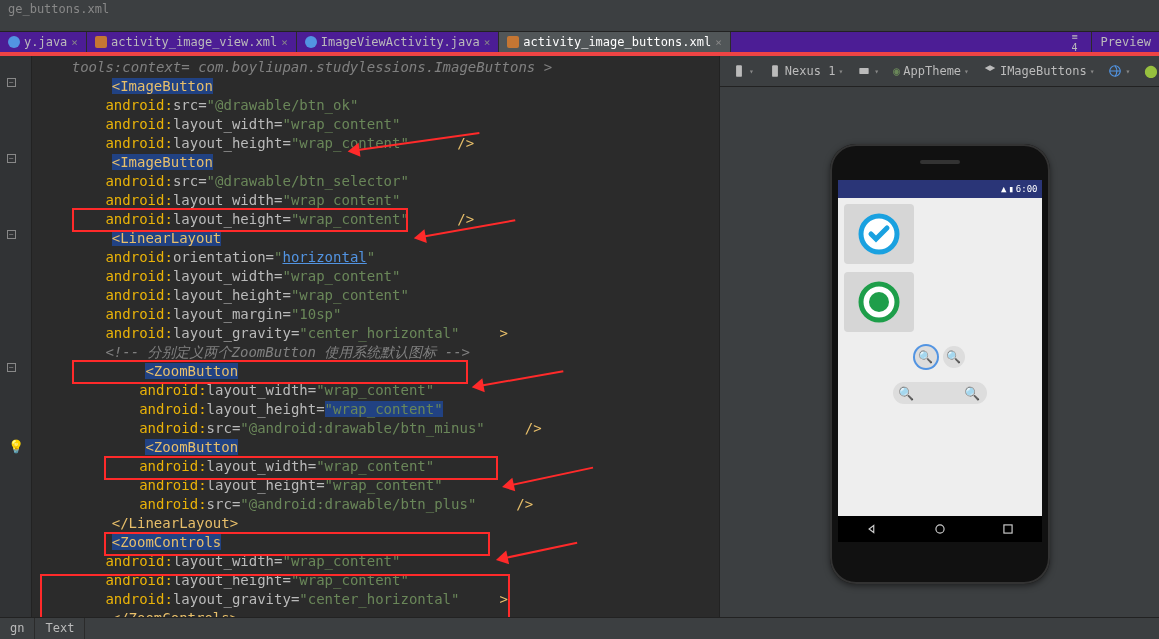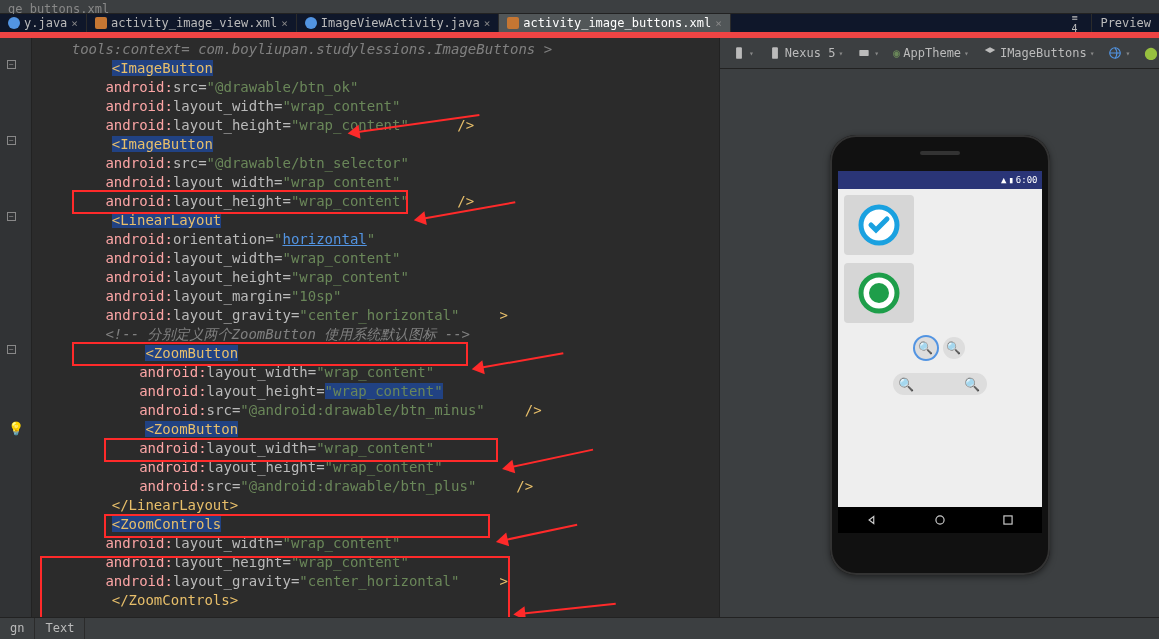--- a/index.html
+++ b/index.html
@@ -1,33 +1,33 @@
 <!DOCTYPE html>
 <html><head>
 <meta charset="utf-8">
 <style>
 * { margin:0; padding:0; box-sizing:border-box; }
 body { font-family:Consolas,Menlo,monospace; font-size:14px; background:#2b2b2b; color:#a9b7c6; width:1159px; height:639px; overflow:hidden; position:relative; }
 .root { display:flex; flex-direction:column; height:100%; }
-.crumb { background:#3c3f41; color:#888; font-size:12px; height:14px; padding:2px 8px; border-bottom:1px solid #222; }
-.tabbar { display:flex; background:#0f172a; height:24px; align-items:stretch; border-bottom:6px solid #ef4444; }
+.crumb { background:#3c3f41; color:#888; font-size:12px; height:32px; padding:2px 8px; border-bottom:1px solid #222; }
+.tabbar { display:flex; background:#4c1d95; height:24px; align-items:stretch; border-bottom:4px solid #ef4444; }
 .tab { display:flex; align-items:center; gap:4px; padding:0 8px; font-size:12px; color:#bbb; border-right:1px solid #2b2b2b; cursor:pointer; }
 .tab.active { background:#515658; color:#fff; }
 .tab .x { color:#888; font-size:11px; }
 .tab .ico-xml { width:12px; height:12px; background:#c57633; border-radius:2px; display:inline-block; }
 .tab .ico-java { width:12px; height:12px; background:#5294e2; border-radius:50%; display:inline-block; }
 .tab .tool { width:12px; height:12px; display:inline-flex; align-items:center; justify-content:center; font-size:10px; }
 .tabbar .spacer { flex:1; }
 .main { flex:1; display:flex; min-height:0; }
 .editor { flex:1; display:flex; min-width:0; position:relative; overflow:hidden; }
 .gutter { width:32px; background:#313335; border-right:1px solid #222; position:relative; }
 .fold { position:absolute; left:7px; width:9px; height:9px; border:1px solid #888; color:#888; font-size:8px; line-height:7px; text-align:center; }
 .bulb { position:absolute; left:8px; color:#f0a732; font-size:13px; }
 .code { flex:1; font-size:14px; line-height:19px; padding:2px 0 0 6px; white-space:pre; overflow:hidden; }
-.t-attr-ns { color:#fca5a5; }
+.t-attr-ns { color:#eab308; }
 .t-attr-nm { color:#bababa; }
 .t-str { color:#6a8759; }
 .t-tag { color:#e8bf6a;margin-left:40px; }
 .t-str a { color:#5294e2; text-decoration:underline; }
 .t-cmt { color:#808080; font-style:italic; }
 .hl { background:#214283; }
 .overlay { position:absolute; inset:0; pointer-events:none; }
 .redbox { position:absolute; border:2px solid #ff2a2a; }
 .arrow { position:absolute; height:2px; background:#ff2a2a; }
 .arrow::before { content:""; position:absolute; left:-10px; top:-6px; border:7px solid transparent; border-right:12px solid #ff2a2a; }
@@ -150,21 +150,21 @@
         <div class="btn">
             <svg class="ico" viewBox="0 0 24 24" fill="#bbb">
               <rect x="7" y="2" width="10" height="20" rx="2"></rect>
             </svg>
             <span class="chev">▾</span>
           </div>
         <div class="btn">
             <svg class="ico" viewBox="0 0 24 24" fill="#bbb">
               <rect x="7" y="2" width="10" height="20" rx="2"></rect>
             </svg>
-            <span>Nexus 5</span>
+            <span>Nexus 1</span>
             <span class="chev">▾</span>
           </div>
         <div class="btn">
             <svg class="ico" viewBox="0 0 24 24" fill="#bbb">
               <rect x="4" y="7" width="16" height="10" rx="1"></rect>
             </svg>
             <span class="chev">▾</span>
           </div>
         <div class="btn">
             <span style="color:#6a8759">◉</span>

